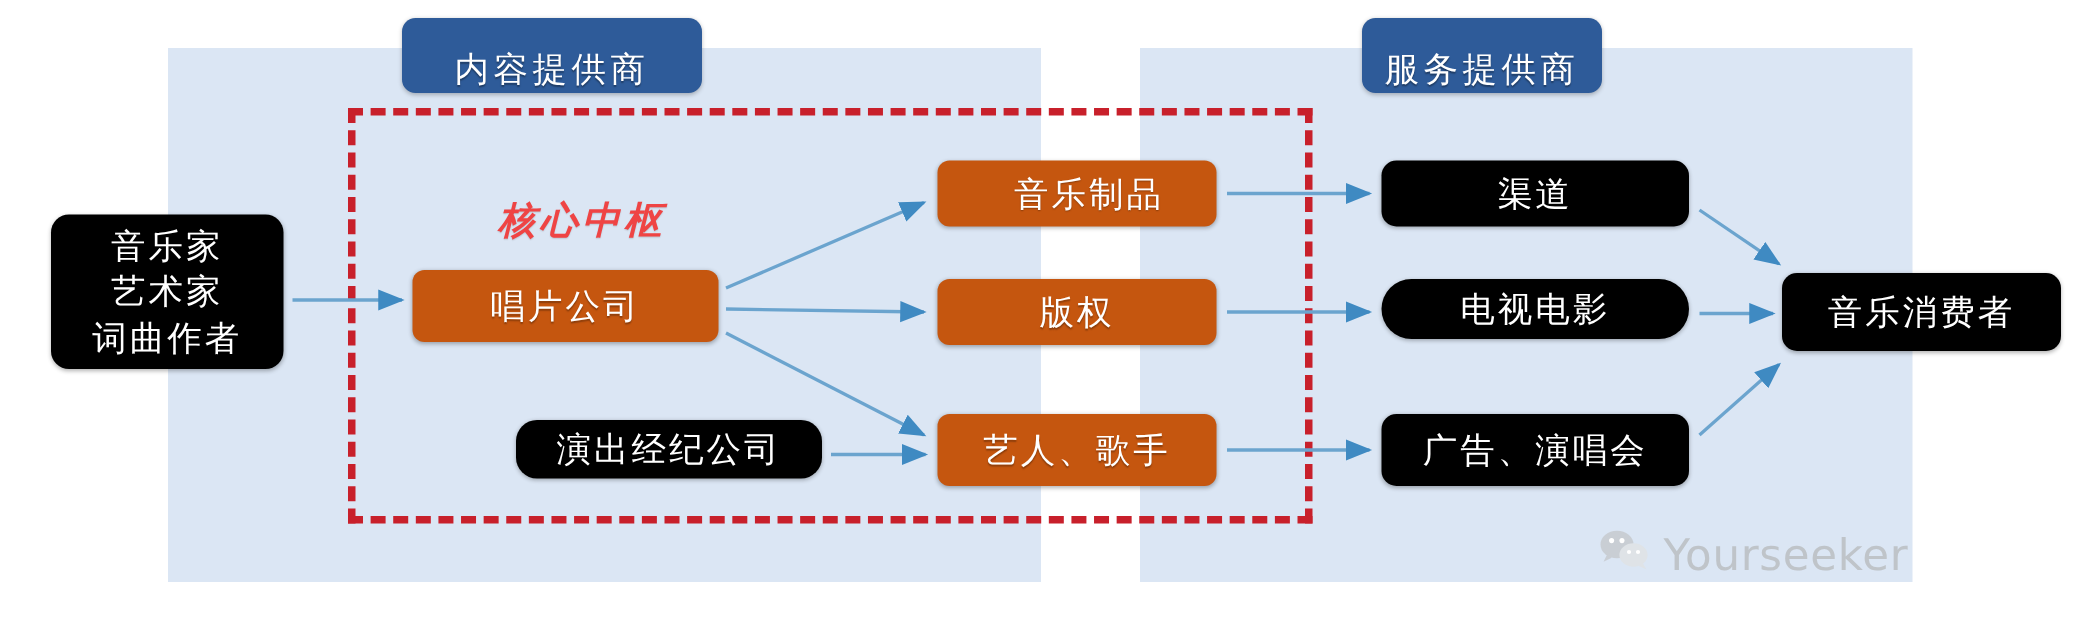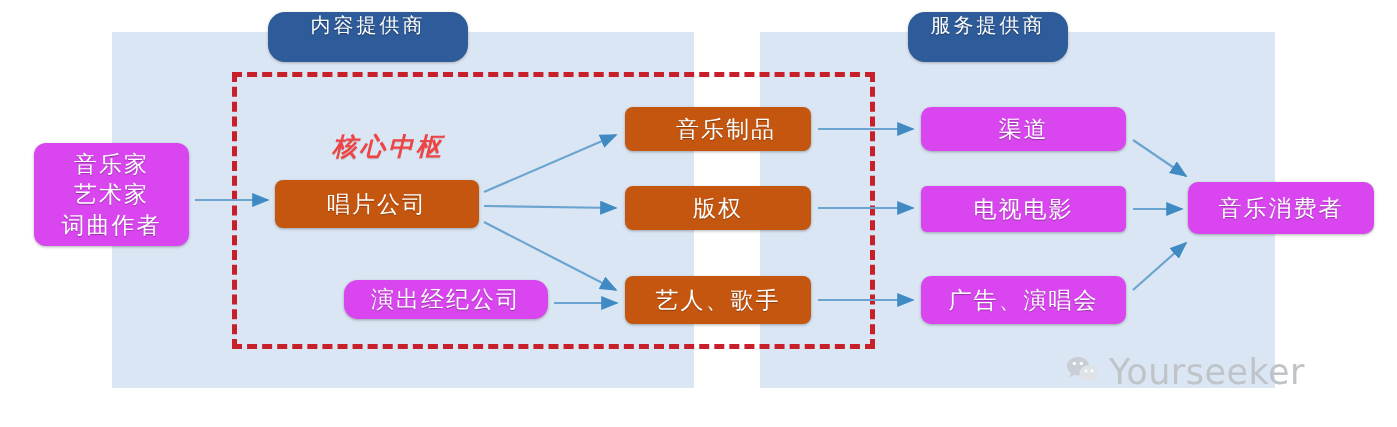--- a/index.html
+++ b/index.html
@@ -24,25 +24,25 @@
     background: #dbe6f4;
   }
   #panel-content { left: 112px;  top: 32px; width: 582px; height: 356px; }
   #panel-service { left: 760px;  top: 32px; width: 515px; height: 356px; }
 
   
   .section-header {
     position: absolute;
     background: #2e5b99;
     color: #ffffff;
-    border-radius: 17px;
+    border-radius: 9px;
     display: flex;
-    align-items: flex-start;
+    align-items: flex-end;
     justify-content: center;
-    font-size: 20px;
+    font-size: 23px;
     letter-spacing: 3px;
     font-weight: 500;
     box-shadow: 0 1px 3px rgba(0,0,0,.25);
     text-shadow: 0 1px 1px rgba(0,0,0,.35);
   }
   #hdr-content { left: 268px; top: 12px; width: 200px; height: 50px; }
   #hdr-service { left: 908px; top: 12px; width: 160px; height: 50px; }
 
   
   #core-region {
@@ -64,32 +64,32 @@
     flex-direction: column;
     color: #ffffff;
     border-radius: 8px;
     font-size: 23px;
     letter-spacing: 2px;
     box-shadow: 0 1px 3px rgba(0,0,0,.3);
     text-shadow: 0 1px 1px rgba(0,0,0,.3);
     box-sizing: border-box;
     text-align: center;
   }
-  .node.gray   { background: #d946ef; }
+  .node.gray   { background: #000000; }
   .node.orange { background: #c5560f; }
   .node .line  { line-height: 1.32; white-space: nowrap; }
 
   #node-creators   { left: 34px;   top: 143px; width: 155px; height: 103px; border-radius: 12px; }
   #node-label      { left: 275px;  top: 180px; width: 204px; height: 48px; }
   #node-agency     { left: 344px;  top: 280px; width: 204px; height: 39px; border-radius: 14px; }
   #node-products   { left: 625px;  top: 107px; width: 186px; height: 44px; padding-left: 16px; }
   #node-copyright  { left: 625px;  top: 186px; width: 186px; height: 44px; }
   #node-artists    { left: 625px;  top: 276px; width: 186px; height: 48px; }
   #node-channel    { left: 921px;  top: 107px; width: 205px; height: 44px; border-radius: 10px; }
-  #node-tvfilm     { left: 921px;  top: 186px; width: 205px; height: 46px; border-radius: 6px; }
+  #node-tvfilm     { left: 921px;  top: 186px; width: 205px; height: 40px; border-radius: 20px; }
   #node-adconcert  { left: 921px;  top: 276px; width: 205px; height: 48px; border-radius: 10px; }
   #node-consumers  { left: 1188px; top: 182px; width: 186px; height: 52px; border-radius: 10px; }
 
   
   #core-hub-label {
     position: absolute;
     left: 332px;
     top: 130px;
     font-size: 25px;
     font-weight: bold;
@@ -112,21 +112,21 @@
   
   #watermark {
     position: absolute;
     left: 1066px;
     top: 352px;
     display: flex;
     align-items: center;
     gap: 9px;
   }
   #watermark .wm-text {
-    font-size: 35px;
+    font-size: 29px;
     color: #bfc4c9;
     letter-spacing: .5px;
     font-family: "DejaVu Sans", sans-serif;
   }
 </style>
 </head>
 <body>
 
 <div id="stage">
 

